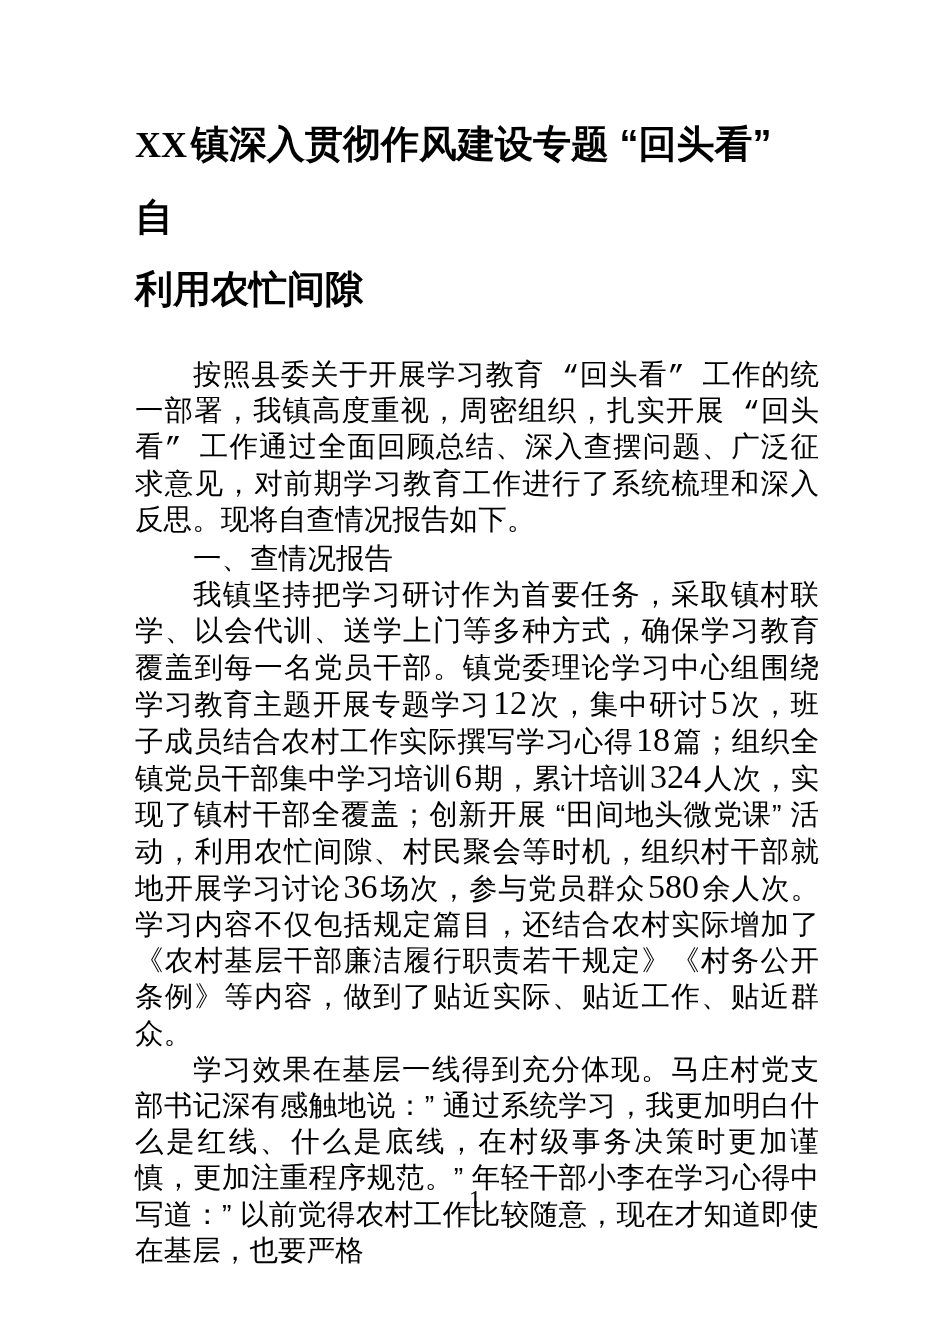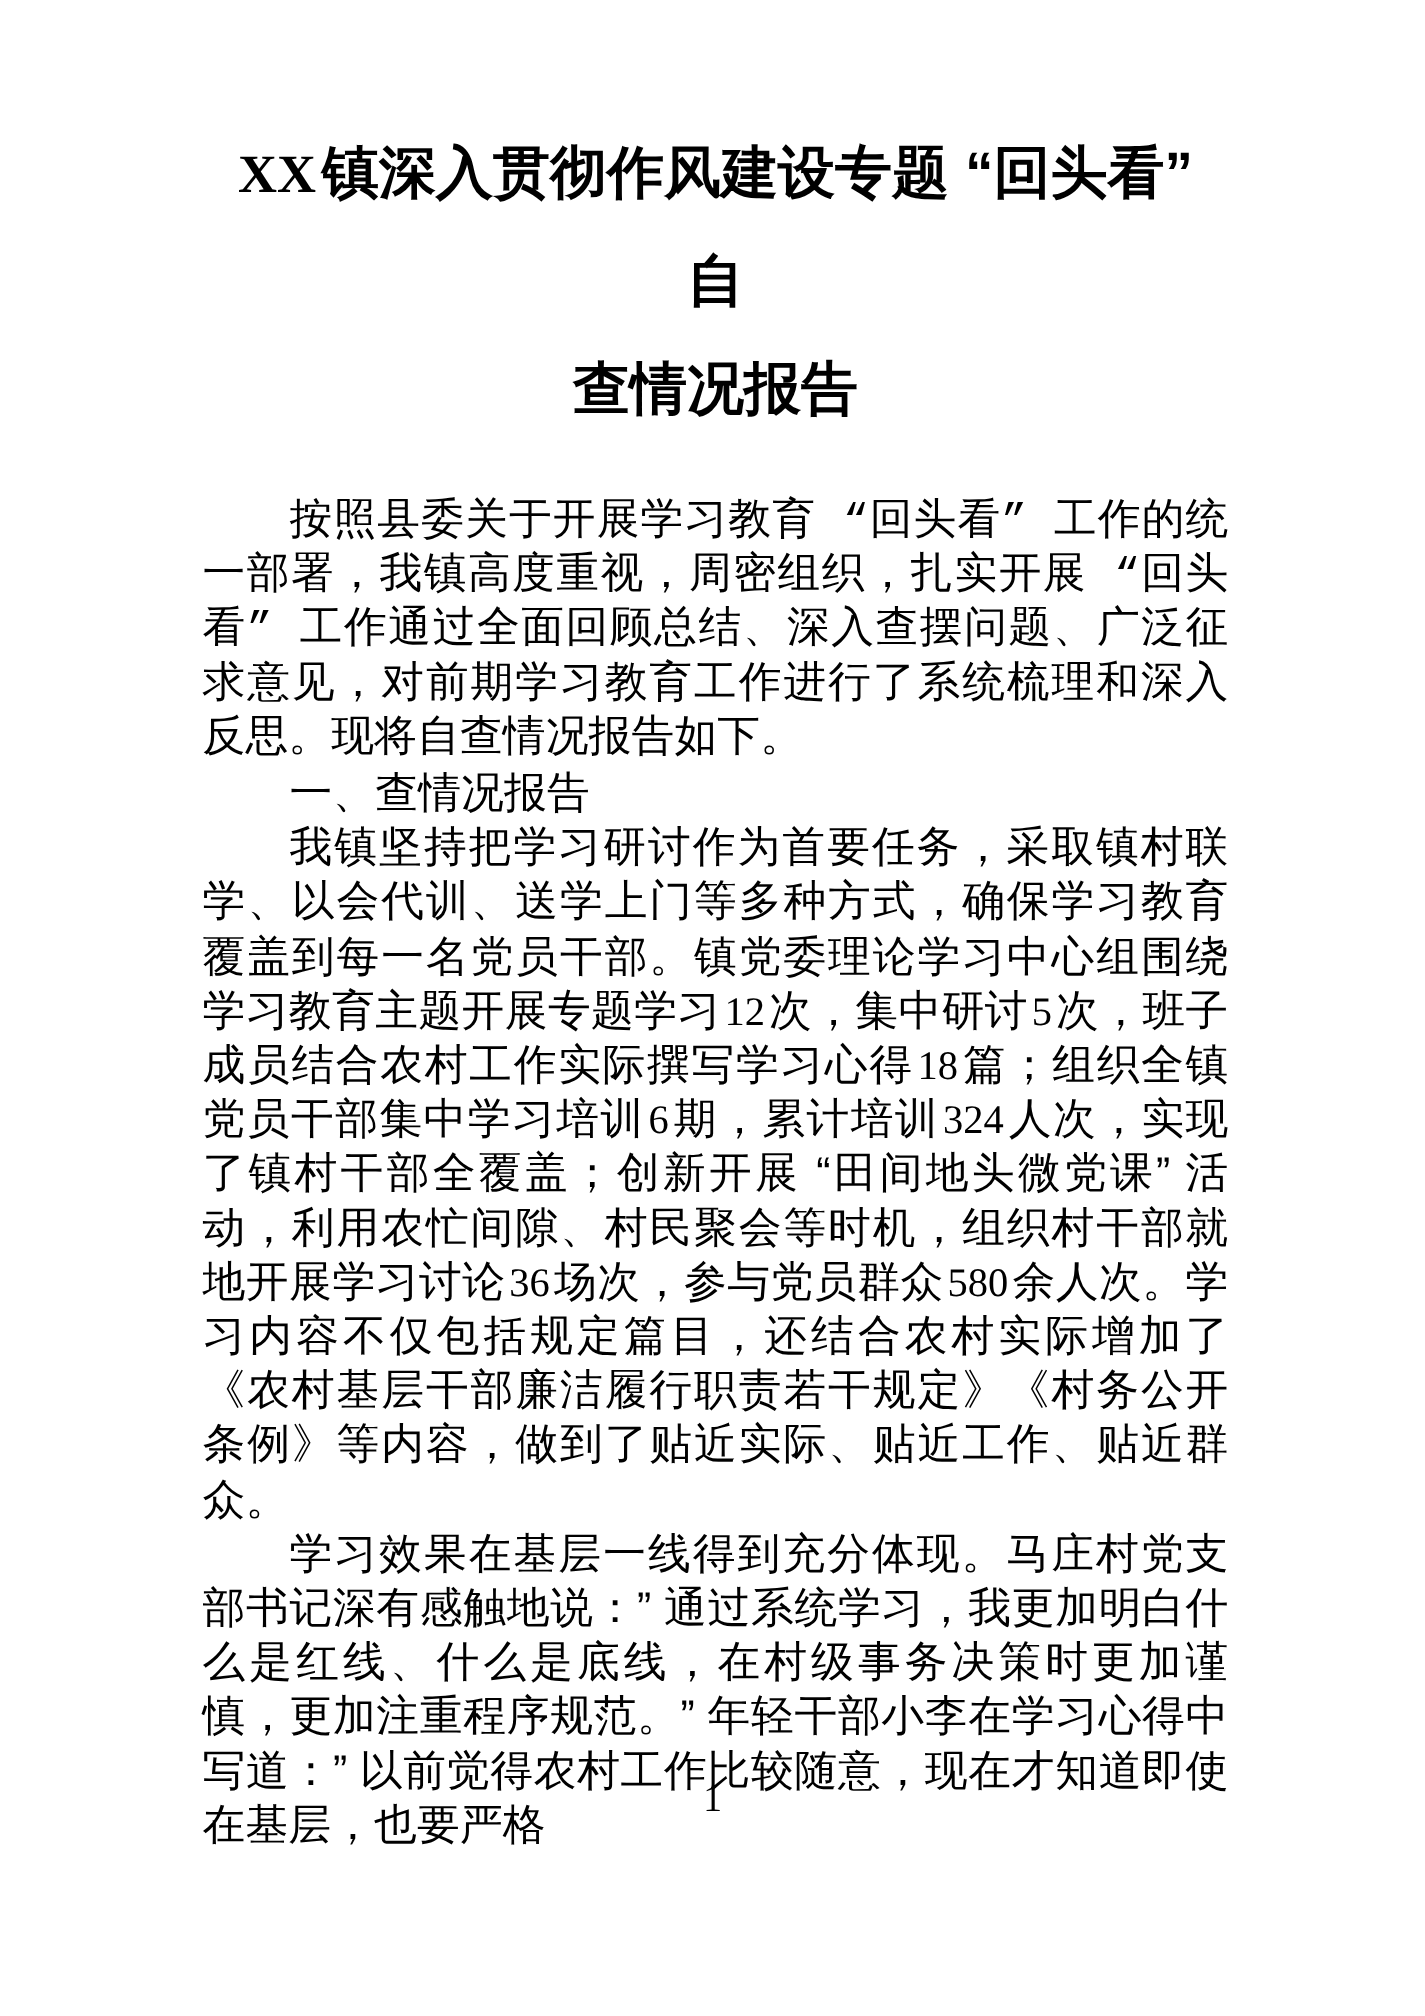--- a/index.html
+++ b/index.html
@@ -29,22 +29,21 @@
   .content {
     position: absolute;
     left: 135px;
     top: 0;
     width: 684px;
   }
 
   
   .doc-title {
     margin: 0;
-    padding-top: 80px;
-    text-align: center;
+    padding-top: 108px;
     font-size: 38px;
     line-height: 72px;
     font-weight: 700;
     letter-spacing: 0px;
     font-family: "Liberation Sans", "DejaVu Sans", sans-serif;
   }
   .doc-title .latin {
     font-family: "Liberation Serif", "DejaVu Serif", serif;
     font-weight: 700;
     font-size: 36px;
@@ -71,21 +70,21 @@
     text-align: left;
   }
   .gap-before-body {
     margin-top: 34px;
     font-family: Liberation Mono, monospace;
   }
 
   
   .num {
     font-family: "Liberation Serif", "DejaVu Serif", serif;
-    font-size: 27px;
+    font-size: 34px;
     padding: 0 2.5px;
     letter-spacing: 0;
   }
 
   
   .page-number {
     position: absolute;
     left: 0;
     top: 1185px;
     width: 950px;
@@ -97,21 +96,21 @@
   }
 </style>
 </head>
 <body>
 
 <div class="page">
   <div class="content">
 
     <h1 class="doc-title">
       <span class="latin">XX</span><span>镇深入贯彻作风建设专题 “回头看” 自</span><br>
-      <span>查情况报告</span>
+      <span>利用农忙间隙</span>
     </h1>
 
     <p class="para indent gap-before-body">按照县委关于开展学习教育 “回头看” 工作的统一部署，我镇高度重视，周密组织，扎实开展 “回头看” 工作通过全面回顾总结、深入查摆问题、广泛征求意见，对前期学习教育工作进行了系统梳理和深入反思。现将自查情况报告如下。</p>
 
     <p class="para heading">一、查情况报告</p>
 
 
     <p class="para indent" id="body-rich-1"><span>我镇坚持把学习研讨作为首要任务，采取镇村联学、以会代训、送学上门等多种方式，确保学习教育覆盖到每一名党员干部。镇党委理论学习中心组围绕学习教育主题开展专题学习</span><span class="num">12</span><span>次，集中研讨</span><span class="num">5</span><span>次，班子成员结合农村工作实际撰写学习心得</span><span class="num">18</span><span>篇；组织全镇党员干部集中学习培训</span><span class="num">6</span><span>期，累计培训</span><span class="num">324</span><span>人次，实现了镇村干部全覆盖；创新开展 “田间地头微党课” 活动，利用农忙间隙、村民聚会等时机，组织村干部就地开展学习讨论</span><span class="num">36</span><span>场次，参与党员群众</span><span class="num">580</span><span>余人次。学习内容不仅包括规定篇目，还结合农村实际增加了《农村基层干部廉洁履行职责若干规定》《村务公开条例》等内容，做到了贴近实际、贴近工作、贴近群众。</span></p>
 
     <p class="para indent">学习效果在基层一线得到充分体现。马庄村党支部书记深有感触地说：” 通过系统学习，我更加明白什么是红线、什么是底线，在村级事务决策时更加谨慎，更加注重程序规范。” 年轻干部小李在学习心得中写道：” 以前觉得农村工作比较随意，现在才知道即使在基层，也要严格</p>

